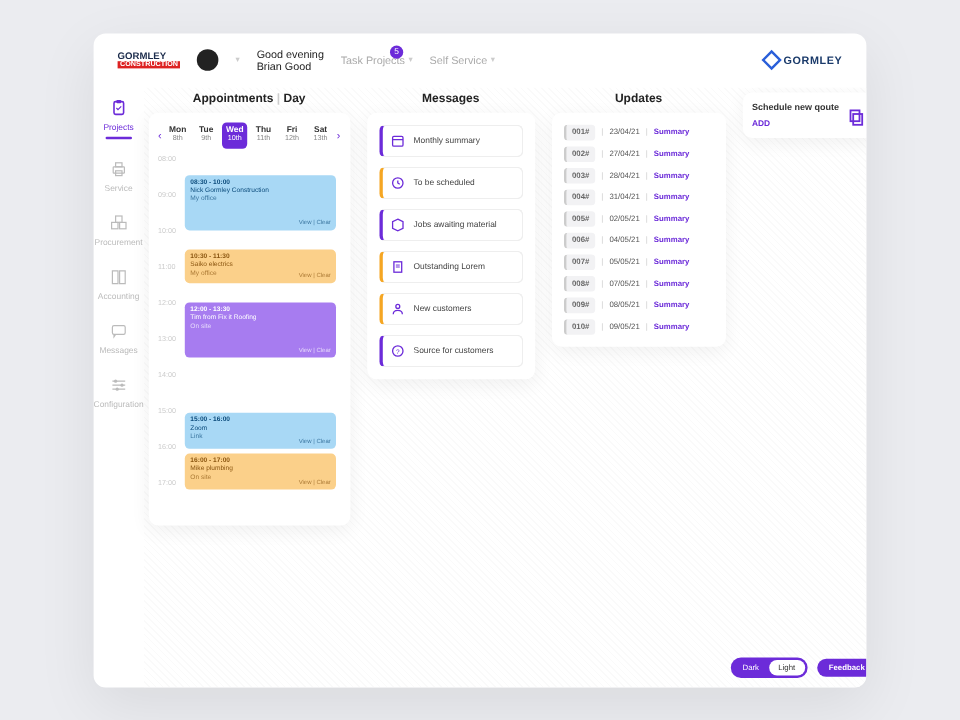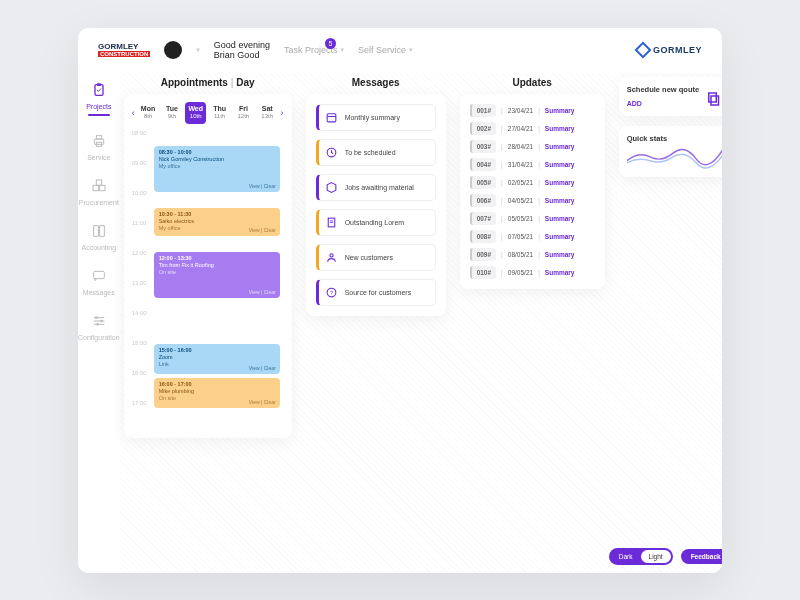--- a/index.html
+++ b/index.html
@@ -371,27 +371,20 @@
           </div>
       </div>
 
       <div class="rightcol" id="rightcol">
       <div class="mini-card"><div>Schedule new qoute</div><span class="add">ADD</span><span class="mico">
               <svg viewBox="0 0 24 24" width="18" height="18">
                 <rect x="8" y="8" width="10" height="12" fill="none" stroke="currentColor" stroke-width="2"></rect>
                 <rect x="5" y="4" width="10" height="12" fill="none" stroke="currentColor" stroke-width="2"></rect>
               </svg>
             </span></div>
-          <div class="mini-card">
-            <div>Quick stats</div>
-            <svg class="spark" viewBox="0 0 100 26">
-              <path d="M0 18 Q12 8 24 14 T48 10 T72 16 T100 6" fill="none" stroke="#6c2bd9" stroke-width="1.5" opacity=".7"></path>
-              <path d="M0 20 Q12 14 24 18 T48 14 T72 20 T100 12" fill="none" stroke="#aac4f5" stroke-width="1.5"></path>
-            </svg>
-          </div>
         </div>
 
       <div class="bottomtools">
         <div class="toggle">
           <span>Dark</span>
           <span class="on">Light</span>
         </div>
         <div class="fb">Feedback</div>
       </div>
     </div>

